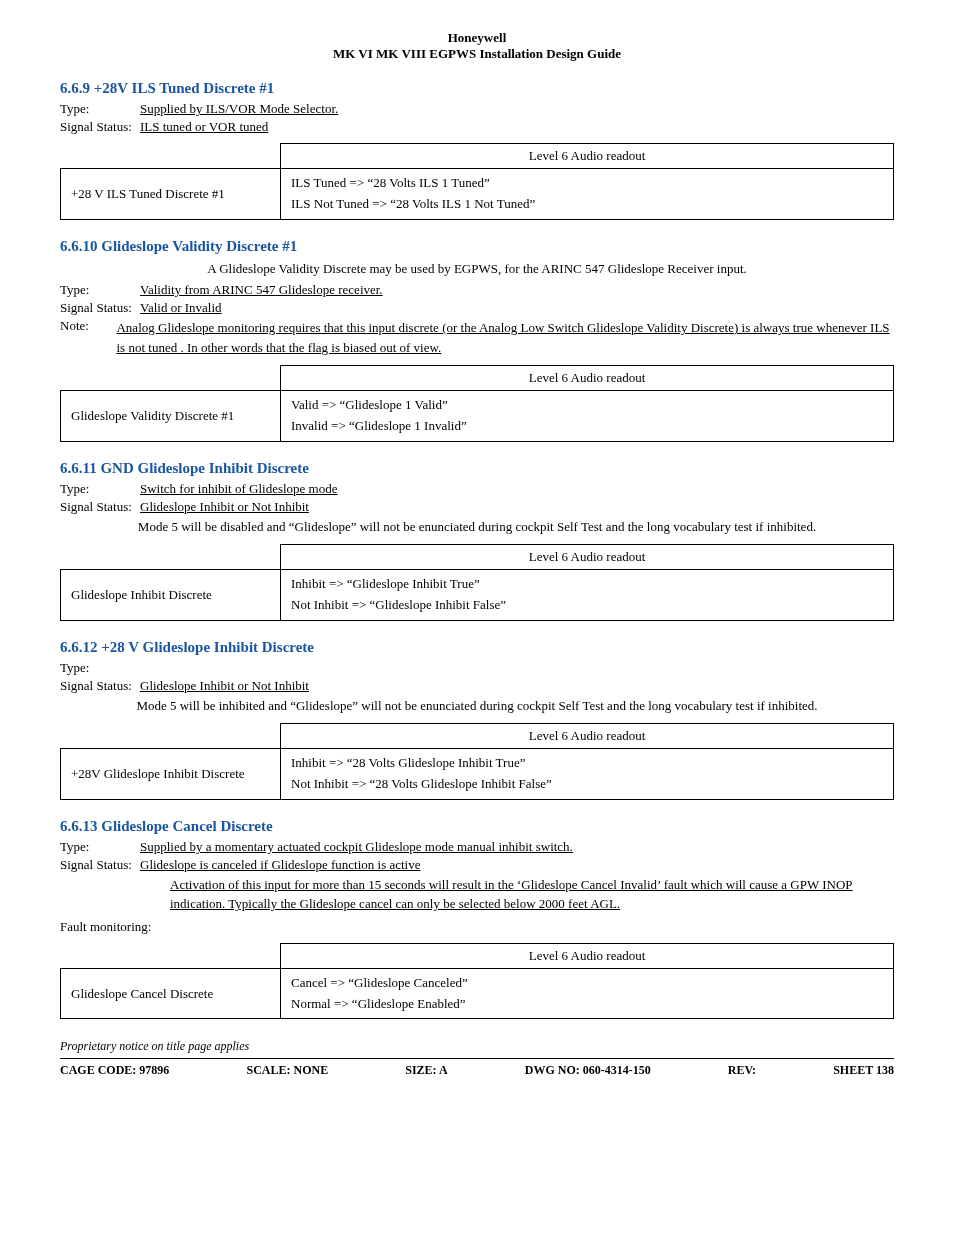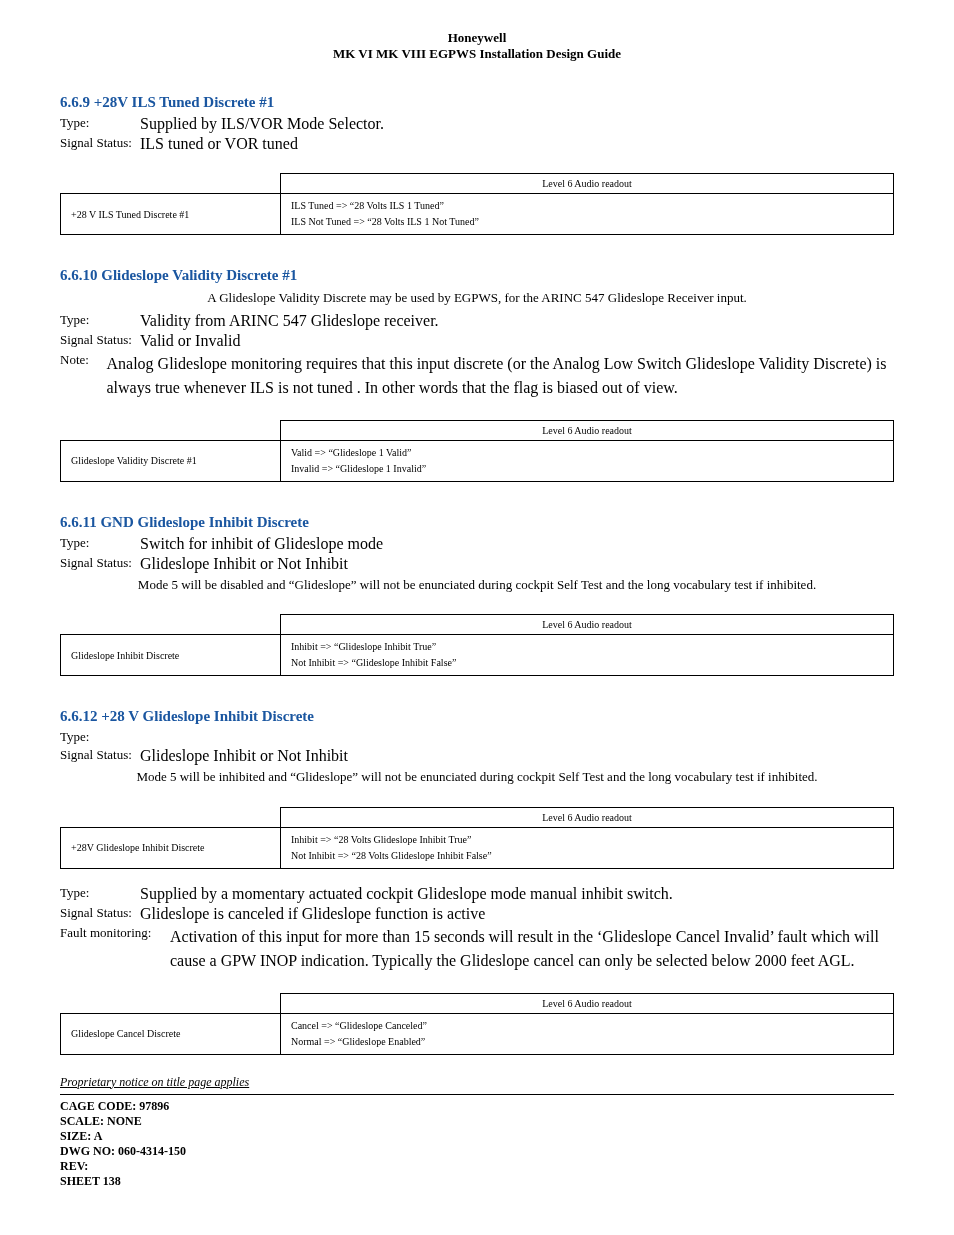--- a/index.html
+++ b/index.html
@@ -17,43 +17,44 @@
       margin-bottom: 18px;
     }
     .page-header .company { font-weight: bold; font-size: 13px; }
     .page-header .doc-title { font-weight: bold; font-size: 13px; }
 
     .section-title {
       color: #1a56a0;
       font-size: 15px;
       font-weight: bold;
       margin-bottom: 4px;
-      margin-top: 32px;
+      margin-top: 18px;
     }
     .field-row {
       display: flex;
       margin-bottom: 2px;
     }
     .field-label {
       width: 80px;
       font-size: 13px;
     }
     .field-value {
-      font-size: 16px;
+      font-size: 13px;
+      text-decoration: underline;
     }
     .note-indent {
       display: flex;
     }
 
     .audio-table {
       width: 100%;
       border-collapse: collapse;
-      margin-top: 20px;
+      margin-top: 8px;
       margin-bottom: 16px;
-      font-size: 10px;
+      font-size: 13px;
     }
     .audio-table td, .audio-table th {
       border: 1px solid #000;
       padding: 4px 10px;
       vertical-align: middle;
     }
     .audio-table .header-cell {
       text-align: center;
       font-weight: normal;
     }
@@ -72,30 +73,28 @@
       text-align: center;
     }
 
     .footer {
       margin-top: 20px;
     }
     .footer-notice {
       font-size: 12px;
       font-style: italic;
       margin-bottom: 4px;
-      text-decoration: underline;
     }
     .footer-info {
       display: flex;
-      justify-content: flex-start;
+      justify-content: space-between;
       font-size: 12px;
       font-weight: bold;
       border-top: 1px solid #000;
       padding-top: 4px;
-      flex-direction: column;
     }
     .footer-info span {
       font-size: 12px;
     }
   </style>
 </head>
 <body>
 
 <div class="page-header">
   <div class="company">Honeywell</div>
@@ -210,30 +209,31 @@
       <td class="readout-cell">
         <span>Inhibit =&gt;   “28 Volts Glideslope Inhibit True”</span><br>
         <span>Not Inhibit =&gt;   “28 Volts Glideslope Inhibit False”</span>
       </td>
     </tr>
   </tbody>
     </table>
 </div>
 
 <div>
+  <div class="section-title">6.6.13 Glideslope Cancel Discrete</div>
   <div class="field-row">
     <span class="field-label">Type:</span>
     <span class="field-value">Supplied by a momentary actuated cockpit Glideslope mode manual inhibit switch.</span>
   </div>
   <div class="field-row">
     <span class="field-label">Signal Status:</span>
     <span class="field-value">Glideslope is canceled if Glideslope function is active</span>
   </div>
   <div class="note-indent field-row">
-    <span class="field-label" style="min-width:110px;white-space:nowrap;">Fault monitoring:</span>
+    <span class="field-label" style="min-width:110px;white-space:nowrap;margin-top:44px;">Fault monitoring:</span>
     <span class="field-value" style="line-height:1.5;">Activation of this input for more than 15 seconds will result in the ‘Glideslope Cancel Invalid’ fault which will cause a GPW INOP indication.  Typically the Glideslope cancel can only be selected below 2000 feet AGL.</span>
   </div>
   <table class="audio-table">
     <tbody>
         <tr>
       <td style="border:none;"></td>
       <td class="header-cell">Level 6 Audio readout</td>
     </tr>
     <tr>
       <td class="signal-cell">Glideslope Cancel Discrete</td>

